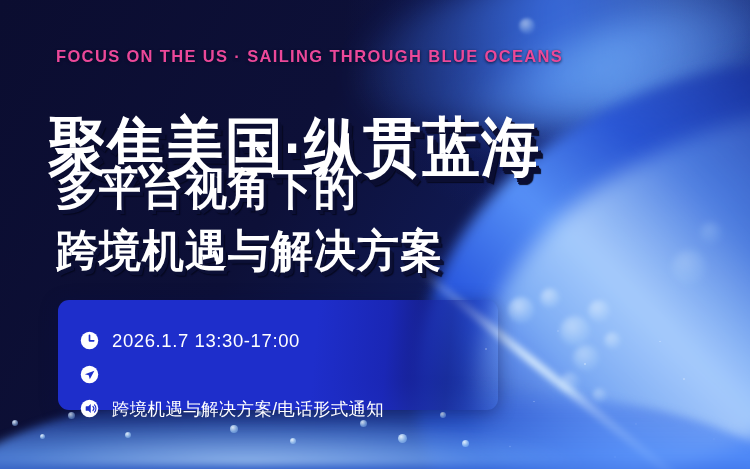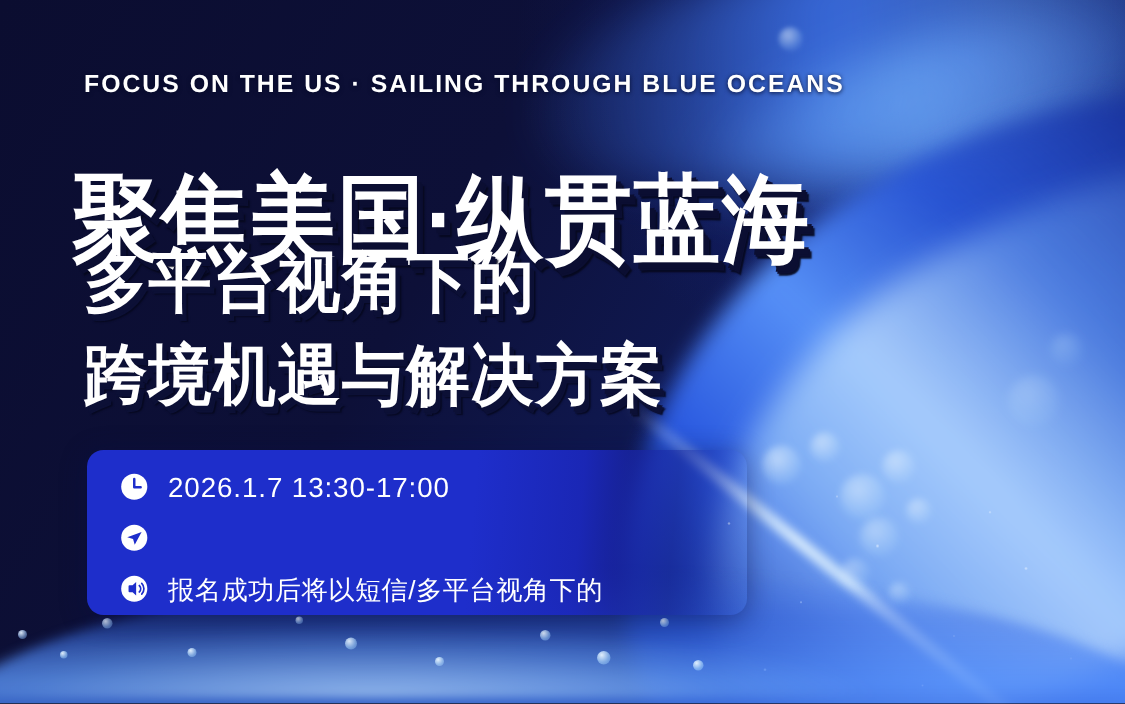--- a/index.html
+++ b/index.html
@@ -173,21 +173,21 @@
     z-index: 10;
   }
 
   .eyebrow {
     position: absolute;
     left: 56px;
     top: 47px;
     font-size: 16.5px;
     font-weight: bold;
     letter-spacing: 1.35px;
-    color: #ffffff;
+    color: #ec4899;
     white-space: nowrap;
     text-shadow: 0 1px 3px rgba(5,10,40,0.9);
   }
 
   .main-title {
     position: absolute;
     left: 48px;
     top: 75px;
     font-size: 58px;
     font-weight: bold;
@@ -233,21 +233,21 @@
         #1e2ecb 0%,
         #1e2ecb 58%,
         rgba(27,40,190,0.92) 74%,
         rgba(21,30,140,0.55) 88%,
         rgba(16,22,92,0.0) 100%);
     box-shadow: 0 3px 18px rgba(8,14,70,0.45);
   }
   .info-rows {
     position: absolute;
     left: 22px;
-    top: 10px;
+    top: 26px;
     display: flex;
     flex-direction: column;
     gap: 5px;
   }
   .info-row {
     display: flex;
     align-items: center;
     height: 29px;
   }
   .info-icon {
@@ -345,20 +345,20 @@
           </svg>
         </div>
 
         <div class="info-row">
           <svg class="info-icon" viewBox="0 0 24 24">
             <circle cx="12" cy="12" r="11" fill="#ffffff"></circle>
             <path d="M10.6 9.1 H8.0 a0.8 0.8 0 0 0 -0.8 0.8 v4.2 a0.8 0.8 0 0 0 0.8 0.8 h2.6 l3.0 2.7 V6.4 Z" fill="#1e2ecb"></path>
             <path d="M16.3 9.3 a3.9 3.9 0 0 1 0 5.4" fill="none" stroke="#1e2ecb" stroke-width="1.5" stroke-linecap="round"></path>
             <path d="M18.3 7.5 a6.4 6.4 0 0 1 0 9.0" fill="none" stroke="#1e2ecb" stroke-width="1.4" stroke-linecap="round"></path>
           </svg>
-          <span class="info-text">报名成功后将以短信/多平台视角下的</span>
+          <span class="info-text">跨境机遇与解决方案/电话形式通知</span>
         </div>
 
       </div>
     </div>
 
   </div>
 </div>
 
 </body></html>

